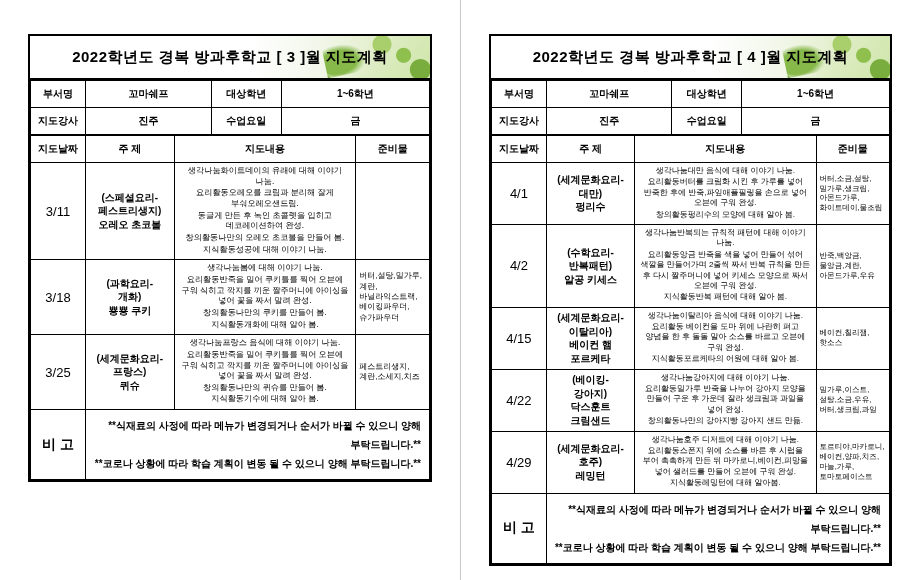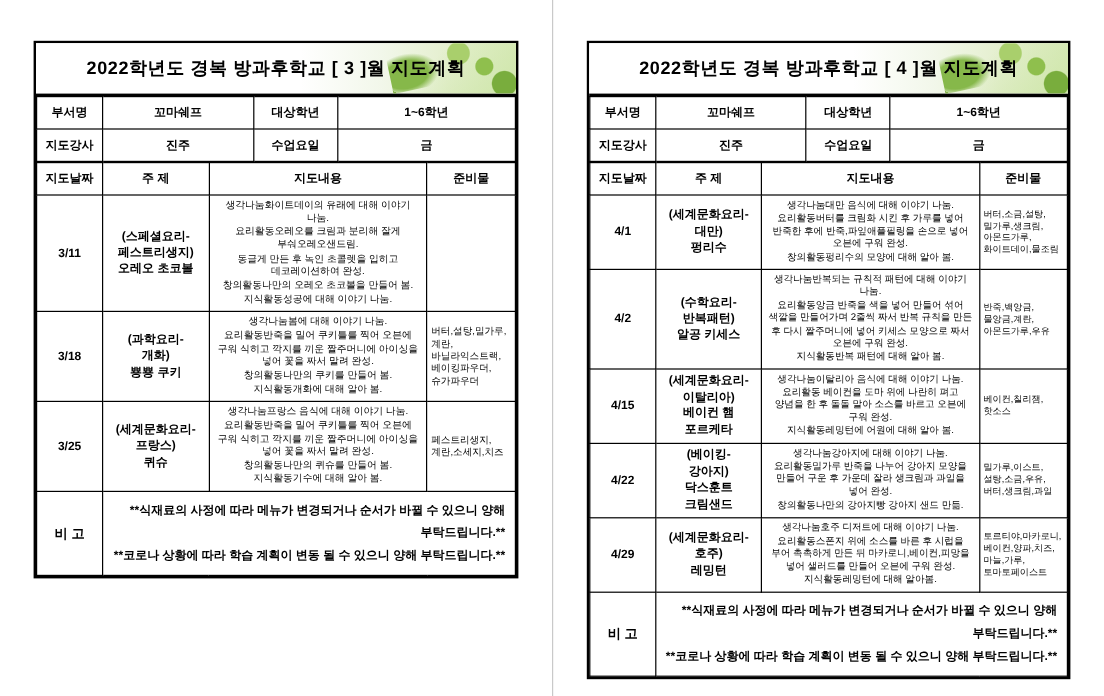--- a/index.html
+++ b/index.html
@@ -70,31 +70,31 @@
     word-break:keep-all;
   }
   .info-table td{height:22px;font-weight:bold;}
   .info-table td.lbl{font-weight:bold;background:#fff;}
   .info-table td.val{font-weight:bold;}
   .hdr td{font-weight:bold;height:22px;}
   .c-date{width:13%;}
   .c-topic{width:22%;}
   .c-content{width:47%;}
   .c-mat{width:18%;}
-  .cell-date{font-weight:bold;font-size:10px;margin-left:48px;}
+  .cell-date{font-weight:normal;font-size:13px;margin-left:48px;}
   .cell-topic{font-weight:bold;font-size:10px;line-height:1.35;}
   .cell-content{
     text-align:left;font-size:8.2px;line-height:1.3;padding:3px 4px;
   }
   .cell-content div{margin:0 0 1px 0;text-align:center;}
   .cell-mat{font-size:8px;line-height:1.3;text-align:left;padding:3px 3px;}
   .note-cell{
     text-align:right;font-size:10px;line-height:1.9;padding:6px 8px;font-weight:bold;
   }
-  .note-lbl{font-weight:bold;font-size:11px;}
+  .note-lbl{font-weight:bold;font-size:14px;}
   .sheet-right .cell-content{font-size:8px;}
   .sheet-right .cell-mat{font-size:7.6px;}
 </style>
 </head>
 <body>
 
 <div class="page-wrap">
 
   <div class="sheet sheet-left">
     <div class="doc">
@@ -257,21 +257,21 @@
 
         <tr>
           <td class="cell-date">4/15</td>
           <td class="cell-topic">
             <div>(세계문화요리-이탈리아)</div>
             <div>베이컨 햄 포르케타</div>
           </td>
           <td class="cell-content">
             <div>생각나눔이탈리아 음식에 대해 이야기 나눔.</div>
             <div>요리활동 베이컨을 도마 위에 나란히 펴고 양념을 한 후 돌돌 말아 소스를 바르고 오븐에 구워 완성.</div>
-            <div>지식활동레밍턴에 어원에 대해 알아 봄.</div>
+            <div>지식활동포르케타의 어원에 대해 알아 봄.</div>
           </td>
           <td class="cell-mat">베이컨,칠리잼,핫소스</td>
         </tr>
 
         <tr>
           <td class="cell-date">4/22</td>
           <td class="cell-topic">
             <div>(베이킹-</div>
             <div>강아지)</div>
             <div>닥스훈트 크림샌드</div>

